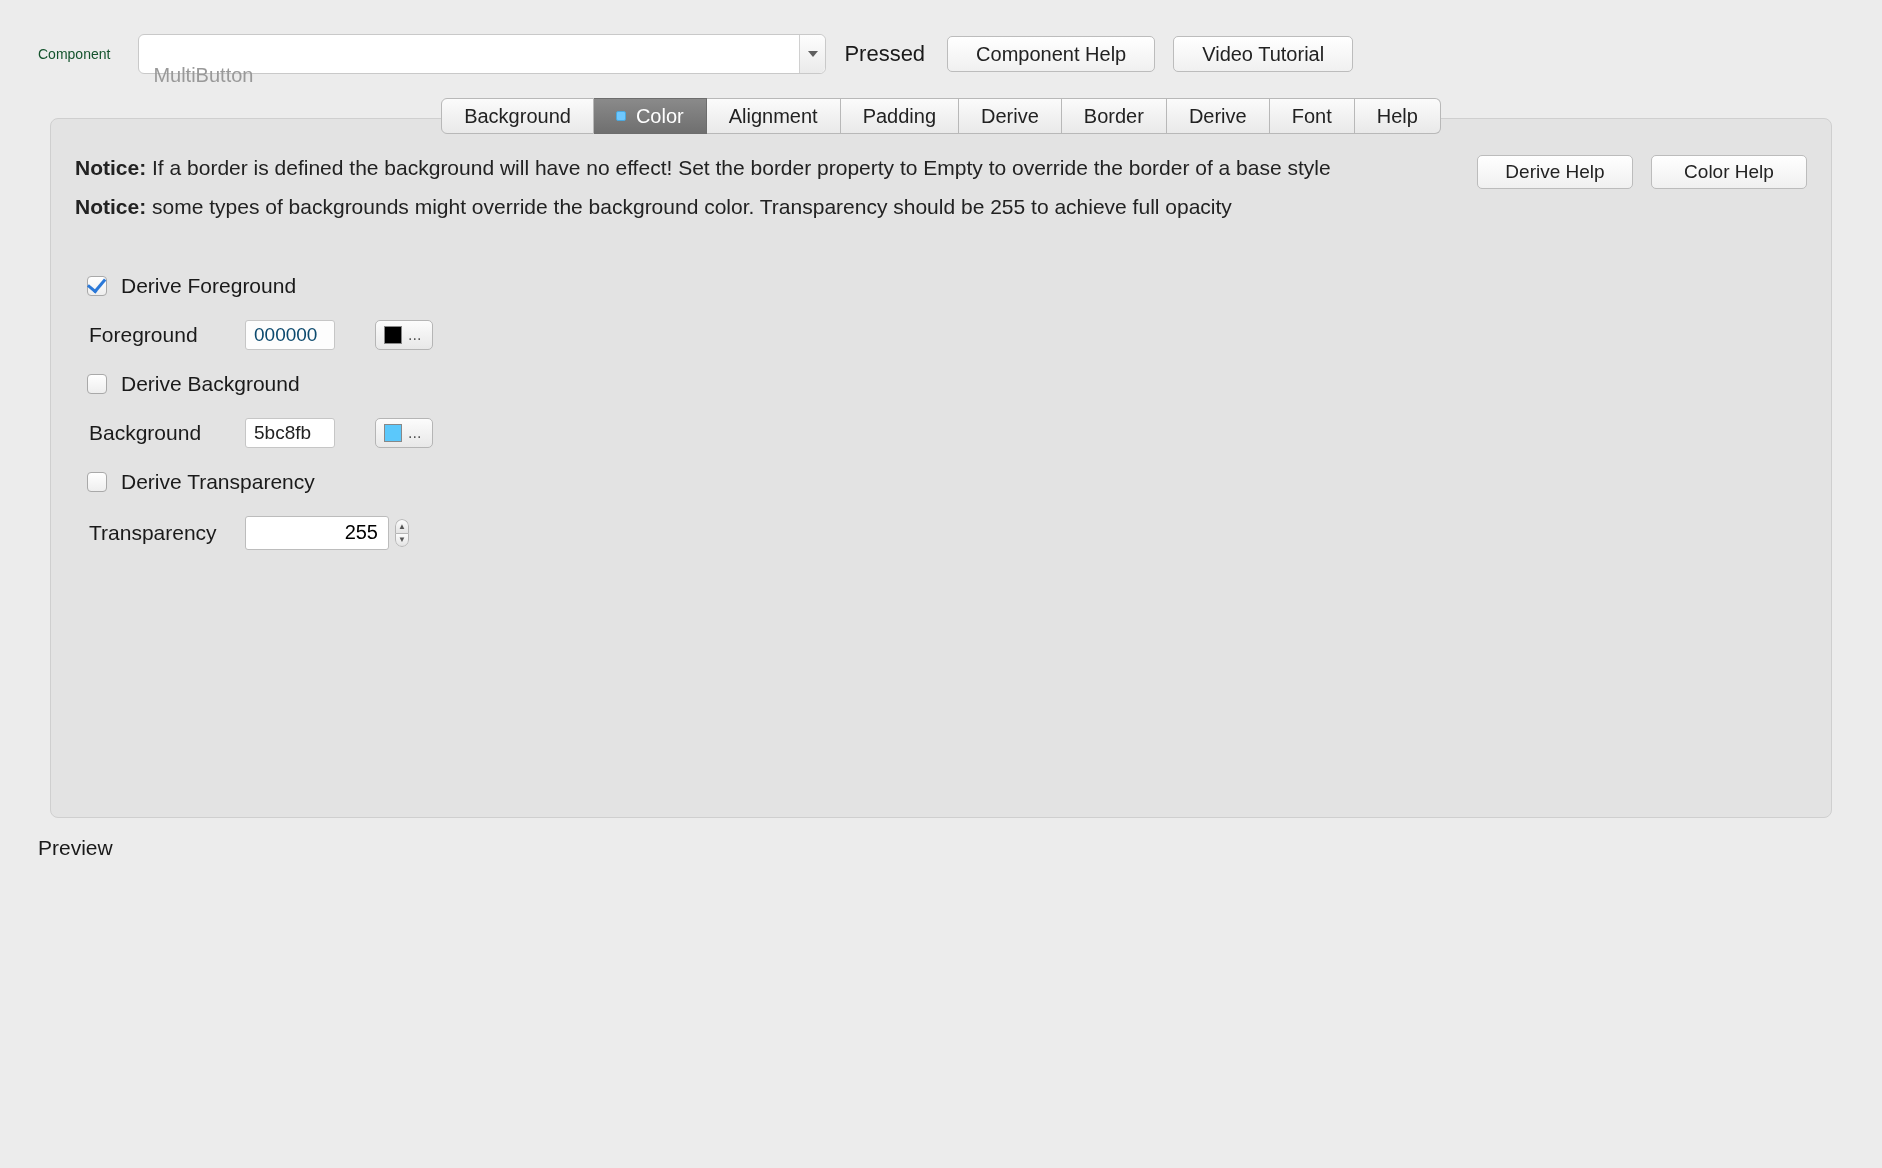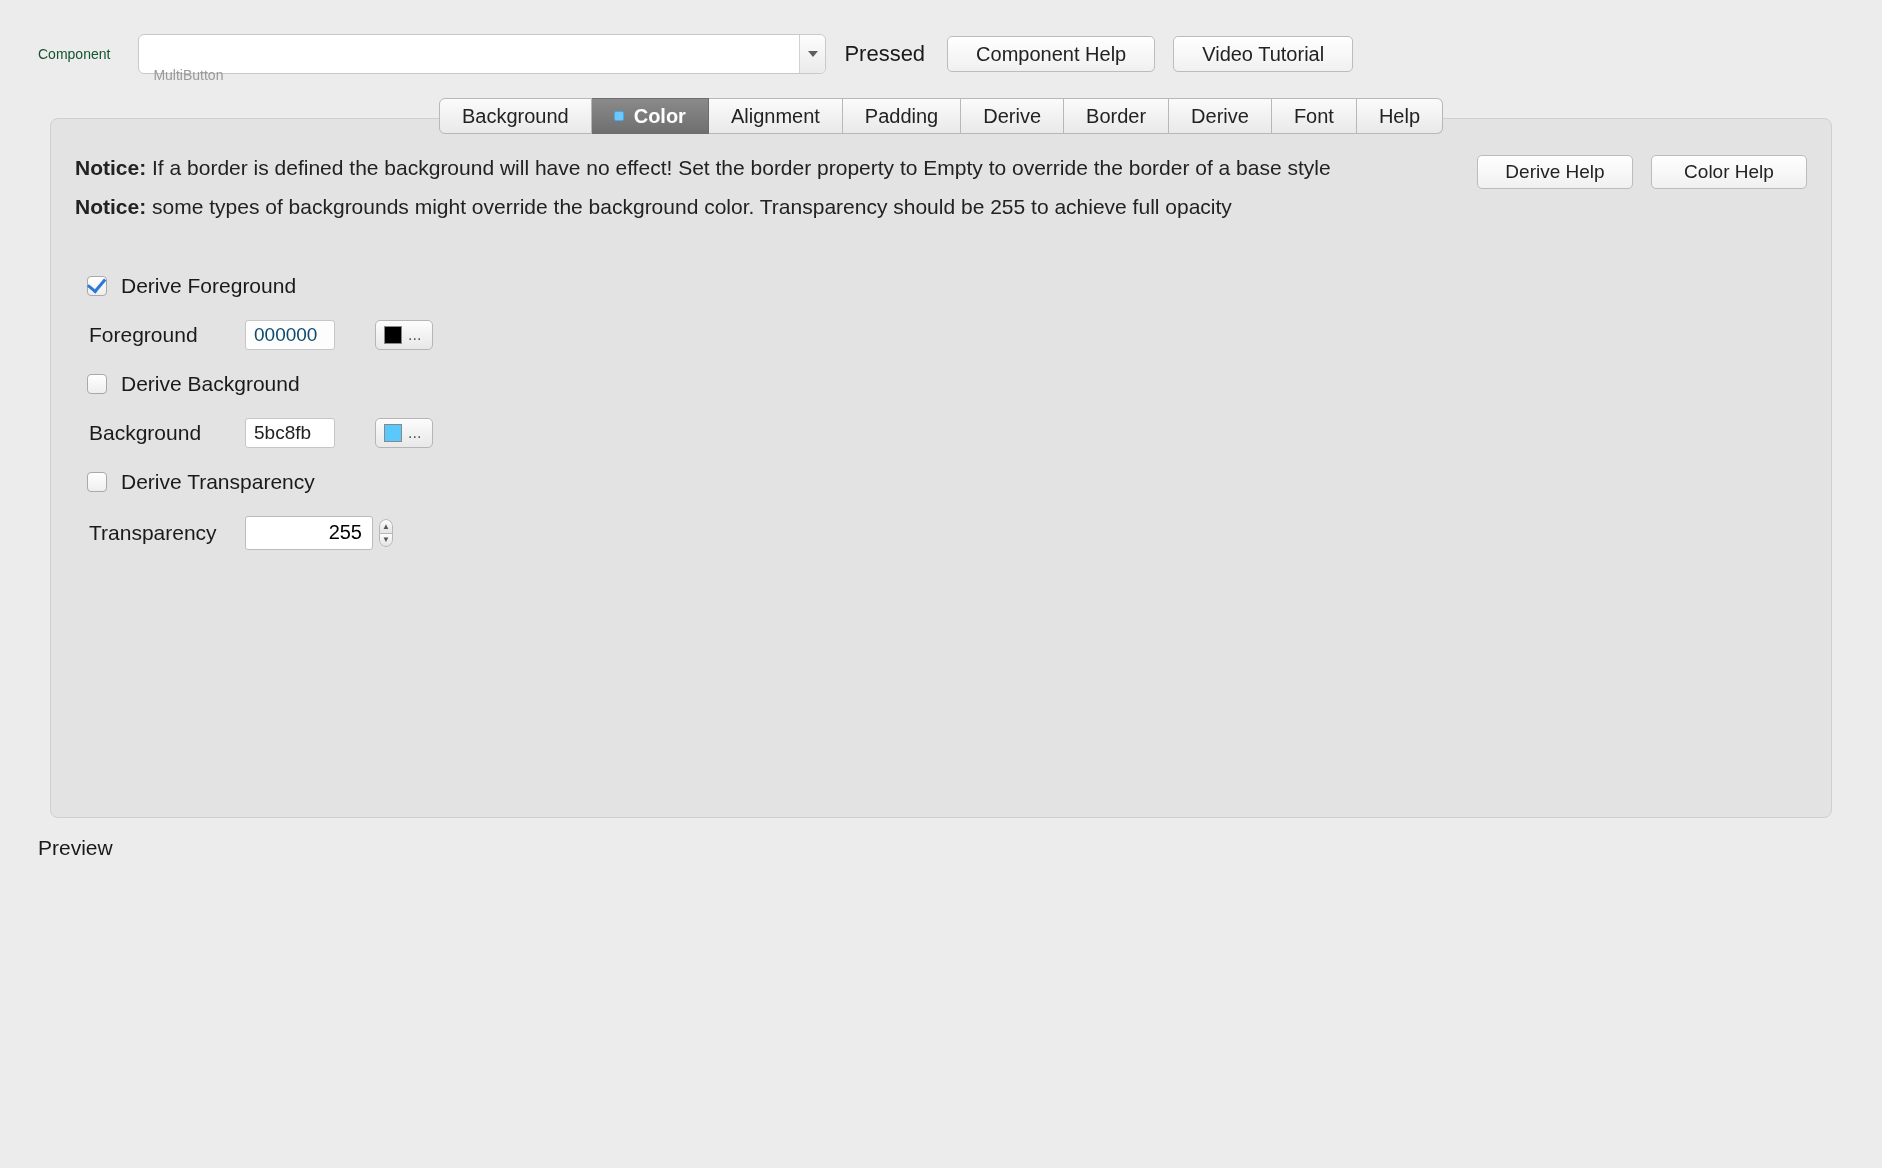--- a/index.html
+++ b/index.html
@@ -34,21 +34,21 @@
     height: 40px;
     background: #fff;
     border: 1px solid #c9c9c9;
     border-radius: 6px;
   }
   .combo input {
     flex: 1;
     border: none;
     outline: none;
     padding: 0 14px;
-    font-size: 14px;
+    font-size: 20px;
     color: #999;
     background: transparent;
     font-family: inherit;
     margin-top: 42px;
   }
   .combo .drop {
     width: 26px;
     height: 38px;
     display: flex;
     align-items: center;
@@ -109,21 +109,20 @@
   .tab:last-child {
     border-top-right-radius: 6px;
     border-bottom-right-radius: 6px;
   }
   .tab.selected {
     background: linear-gradient(#8a8a8a,#6f6f6f);
     color: #fff;
     border-color: #6d6d6d;
     display: flex;
     gap: 10px;
-    font-weight: bold;
   }
   .tab.selected .dot {
     width: 10px; height: 10px;
     background: #6ec8ff;
     border: 1px solid #4aa8de;
     border-radius: 2px;
   }
 
   
   .panel {
@@ -220,21 +219,21 @@
     border: 1px solid #888;
   }
   .ellipsis { font-size: 16px; color: #555; }
   .row.subrow { margin-left: 2px; }
 
   .spin {
     display: flex;
     align-items: center;
   }
   .spin-input {
-    width: 128px;
+    width: 144px;
     height: 34px;
     border: 1px solid #bcbcbc;
     border-radius: 3px;
     background: #fff;
     font-size: 20px;
     text-align: right;
     padding: 0 10px;
     font-family: inherit;
   }
   .spin-btns {

